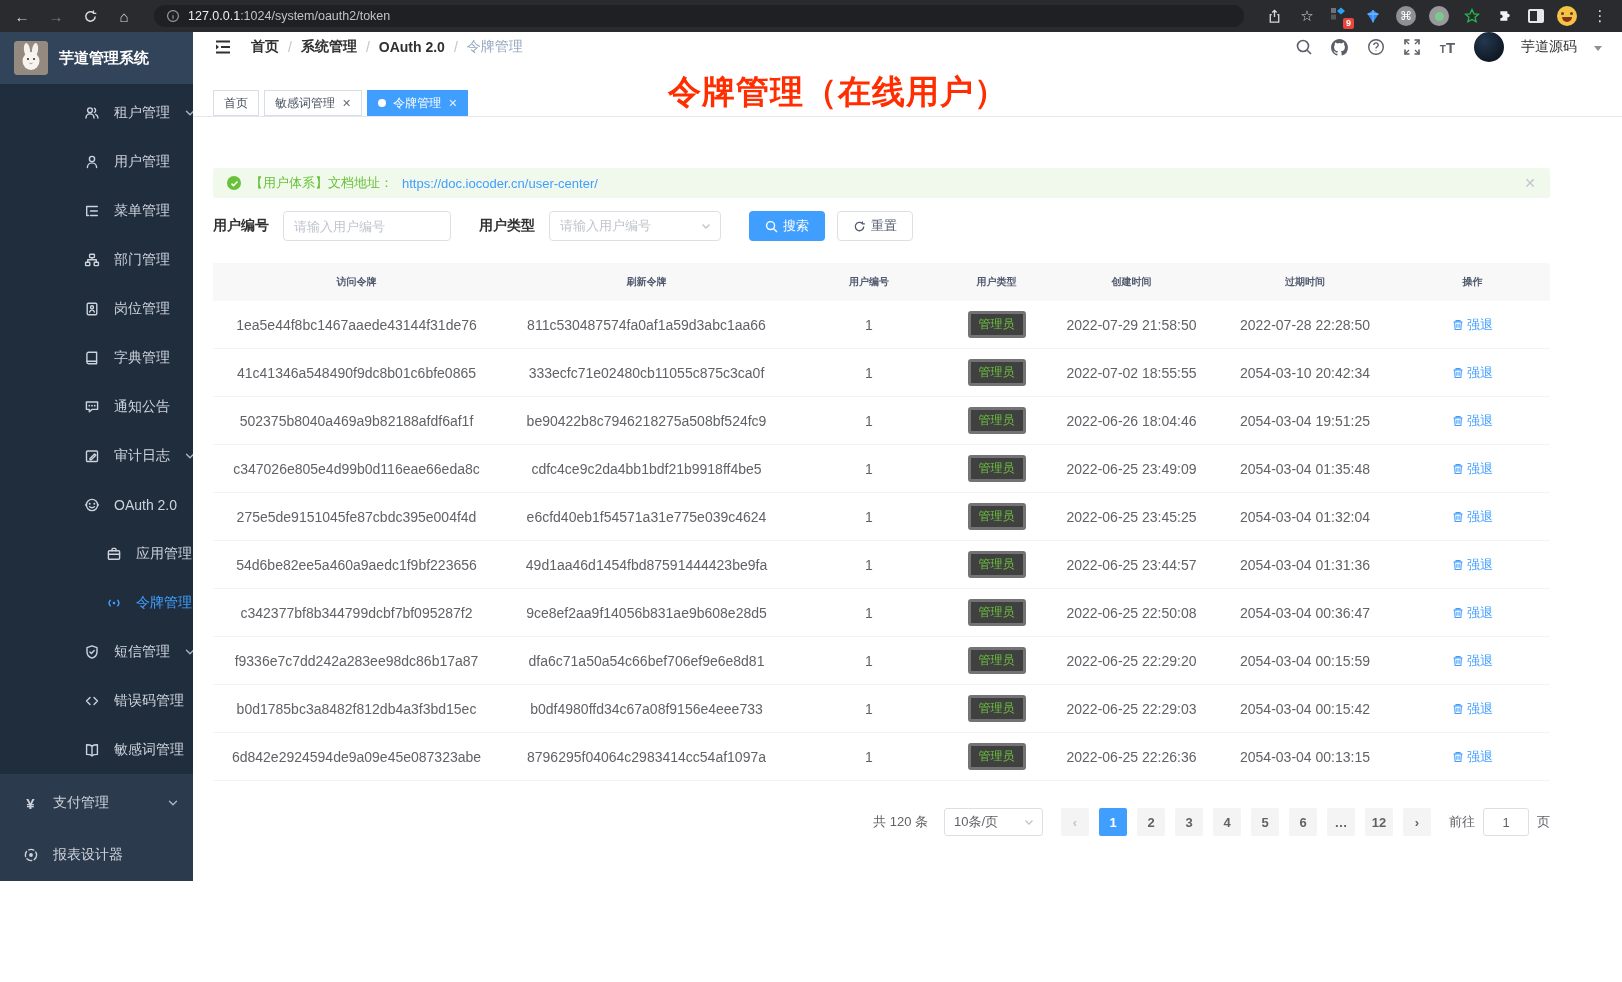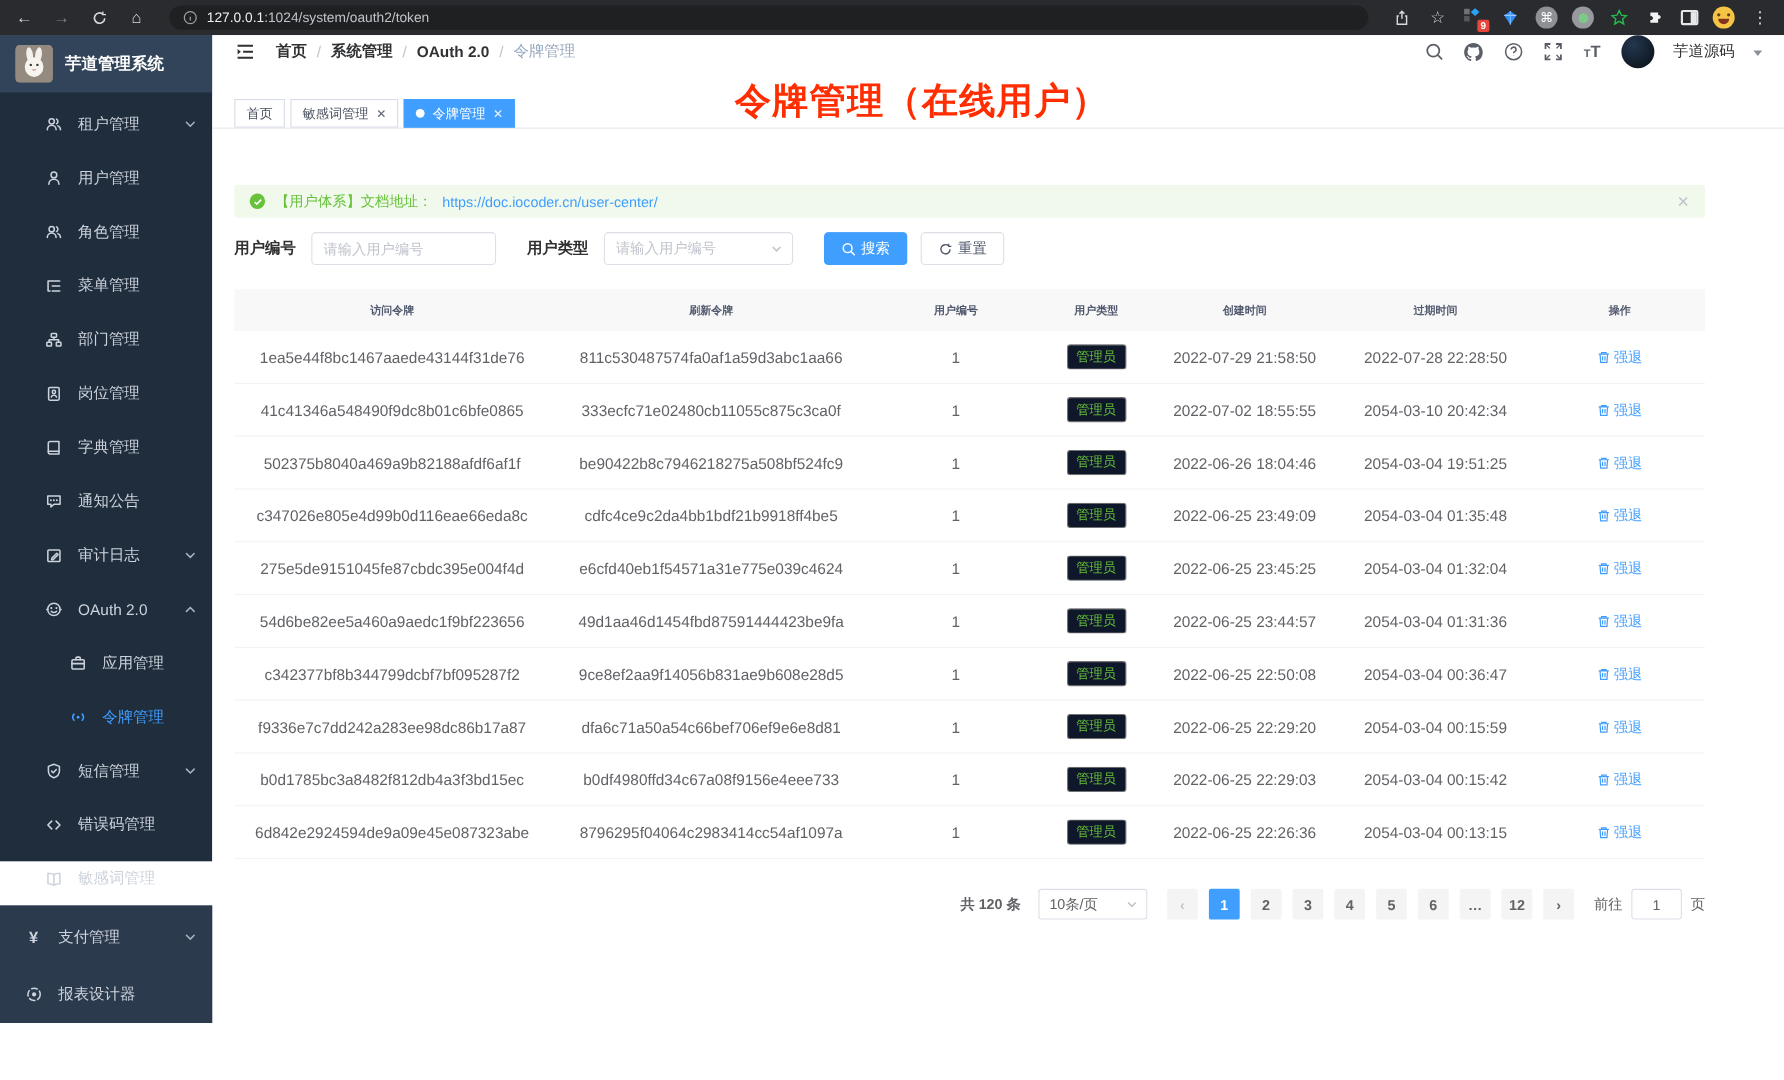--- a/index.html
+++ b/index.html
@@ -32,21 +32,21 @@
   .panel-ic:after{content:"";position:absolute;right:0;top:0;width:5px;height:100%;background:#e6e7e9;}
 
   
   .app{display:flex;height:751px;}
 
   
   .sidebar{width:193px;background:#1f2d3d;display:flex;flex-direction:column;flex-shrink:0;}
   .logo-bar{height:52px;background:#32445a;display:flex;align-items:center;padding:0 14px;gap:11px;flex-shrink:0;}
   .logo-img{width:34px;height:34px;border-radius:4px;background:#9b9186;overflow:hidden;flex-shrink:0;}
   .logo-title{color:#fff;font-size:15px;font-weight:bold;white-space:nowrap;}
-  .menu-top{padding-top:4px;}
+  .menu-top{padding-top:4px;margin-left:43px;}
   .menu-bottom{flex:1;background:#2c3a4d;padding-top:3px;}
   .menu-item{height:49px;display:flex;align-items:center;padding:0 14px 0 40px;gap:14px;
     color:#cdd3dc;font-size:14px;cursor:pointer;white-space:nowrap;}
   .menu-item.sub{padding-left:62px;}
   .menu-item.sect2{padding-left:22px;height:52px;}
   .menu-item.active{color:#409eff;}
   .mi-icon{width:17px;height:17px;display:inline-flex;align-items:center;justify-content:center;flex-shrink:0;}
   .mi-icon svg{width:16px;height:16px;}
   .txt-ic{font-size:15px;line-height:1;}
   .mi-chev{margin-left:auto;display:inline-flex;color:#aab4c0;}
@@ -98,27 +98,27 @@
   .btn{height:30px;border-radius:4px;display:inline-flex;align-items:center;gap:5px;
     padding:0 15px;font-size:13px;cursor:pointer;border:1px solid transparent;white-space:nowrap;}
   .btn.primary{background:#409eff;color:#fff;margin-left:28px;}
   .btn.plain{background:#fff;border-color:#dcdfe6;color:#515a6e;margin-left:12px;}
 
   .table{margin-top:22px;width:1337px;font-size:14px;}
   .t-head{display:flex;background:#f8f8f9;height:38px;align-items:center;
     color:#515a6e;font-weight:700;font-size:10px;}
   .t-row{display:flex;height:48px;align-items:center;border-bottom:1px solid #f0f3f7;color:#606266;}
   .t-cell{text-align:center;overflow:hidden;white-space:nowrap;}
-  .badge{display:inline-block;padding:3px 8px;background:#0f172a;border:1px solid #737373;
+  .badge{display:inline-block;padding:3px 8px;background:#404040;border:3px solid #737373;
     border-radius:3px;color:#67c23a;font-size:12px;line-height:1.2;}
   .act-link{color:#409eff;font-size:13px;cursor:pointer;display:inline-flex;align-items:center;gap:3px;}
 
   .pagination{margin-top:27px;display:flex;align-items:center;justify-content:flex-end;
     gap:0;font-size:13px;color:#606266;}
-  .pg-total{margin-right:16px;font-weight:bold;}
+  .pg-total{margin-right:16px;}
   .pg-size{width:99px;height:28px;border:1px solid #dcdfe6;border-radius:3px;display:flex;
     align-items:center;padding:0 7px 0 9px;cursor:pointer;background:#fff;}
   .pg-size .sv{margin-left:auto;display:inline-flex;color:#c0c4cc;}
   .pg-btn{min-width:28px;height:28px;border-radius:2px;background:#f4f4f5;display:inline-flex;
     align-items:center;justify-content:center;margin-left:10px;cursor:pointer;font-weight:600;
     color:#606266;padding:0 4px;}
   .pg-btn.prev{color:#c0c4cc;margin-left:18px;}
   .pg-btn.next{color:#606266;}
   .pg-btn.active{background:#409eff;color:#fff;}
   .pg-goto{margin-left:18px;display:flex;align-items:center;gap:8px;}
@@ -231,31 +231,20 @@
               <circle cx="8" cy="5" r="2.6"></circle>
               <path d="M3.4 13.5c0-2.6 2-4.6 4.6-4.6s4.6 2 4.6 4.6"></path>
             </svg>
           </span>
     <span class="mi-label">用户管理</span>
 
   </div>
         <div class="menu-item   ">
     <span class="mi-icon">
             <svg viewBox="0 0 16 16" fill="none" stroke="currentColor" stroke-width="1.4" stroke-linecap="round" stroke-linejoin="round">
-              <circle cx="6" cy="5.3" r="2.4"></circle>
-              <path d="M2 13c0-2.3 1.8-4.1 4-4.1s4 1.8 4 4.1"></path>
-              <path d="M10.4 3.3a2.4 2.4 0 0 1 0 4.2M11.6 9.4c1.6.7 2.4 2 2.4 3.6"></path>
-            </svg>
-          </span>
-    <span class="mi-label">角色管理</span>
-
-  </div>
-        <div class="menu-item   ">
-    <span class="mi-icon">
-            <svg viewBox="0 0 16 16" fill="none" stroke="currentColor" stroke-width="1.4" stroke-linecap="round" stroke-linejoin="round">
               <path d="M2.7 3.5h10.6M6.5 8h6.8M6.5 12.5h6.8M2.7 3.5v9h1.8"></path>
             </svg>
           </span>
     <span class="mi-label">菜单管理</span>
 
   </div>
         <div class="menu-item   ">
     <span class="mi-icon">
             <svg viewBox="0 0 16 16" fill="none" stroke="currentColor" stroke-width="1.4" stroke-linecap="round" stroke-linejoin="round">
               <rect x="5.6" y="2.2" width="4.8" height="3.4" rx=".6"></rect>

